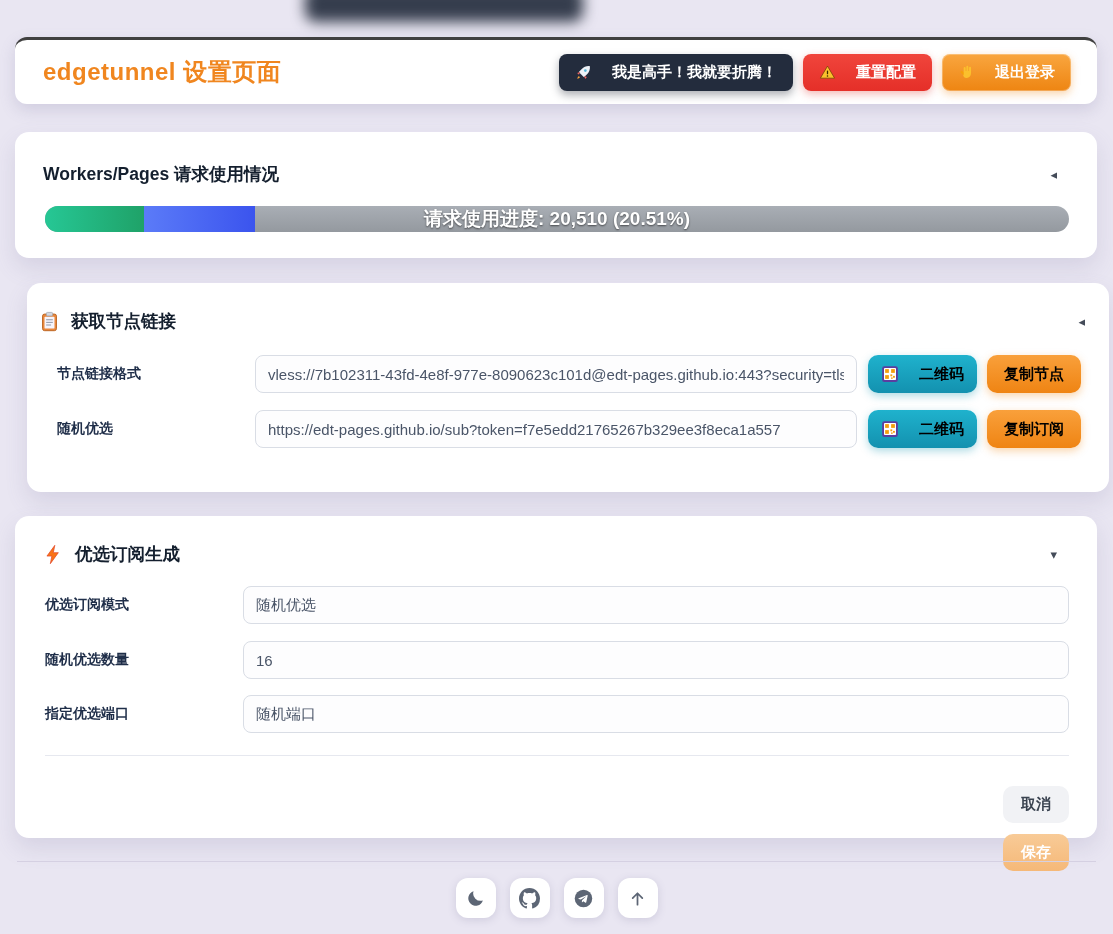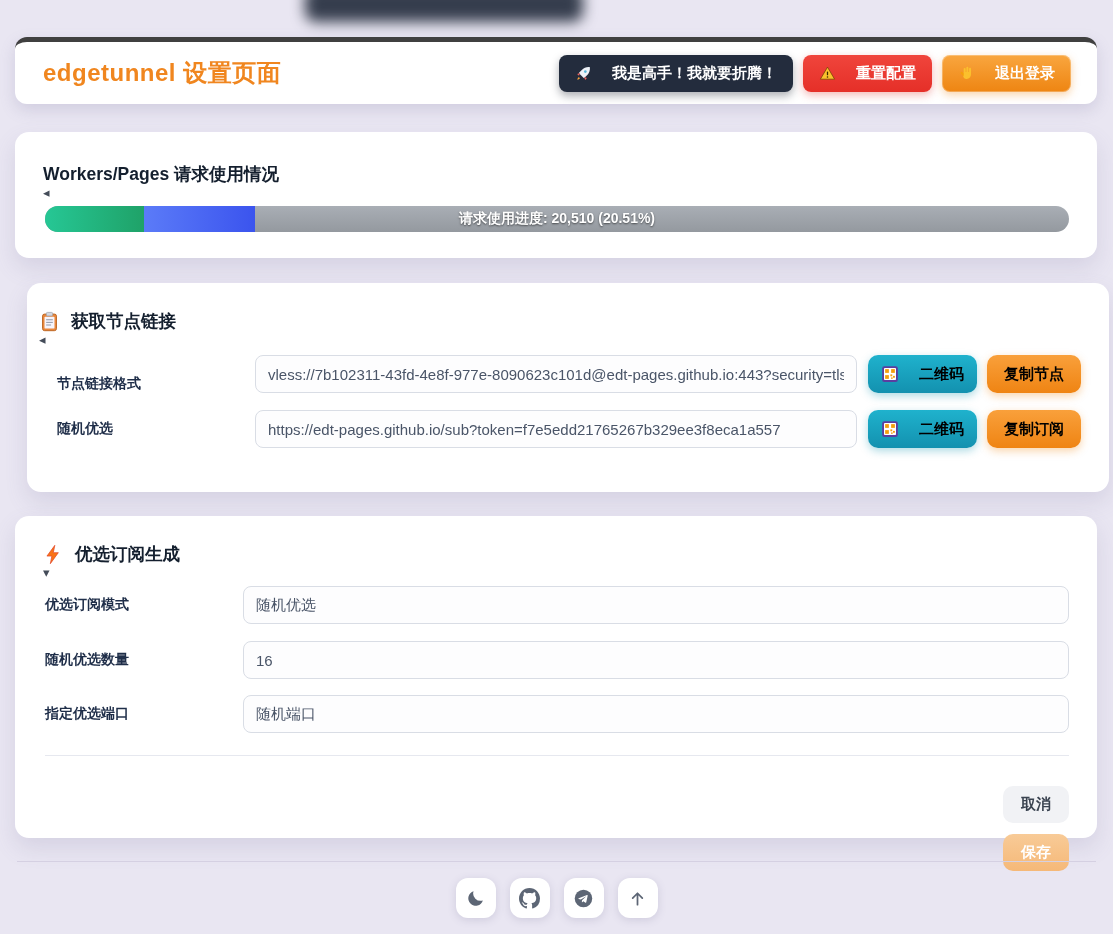--- a/index.html
+++ b/index.html
@@ -6,53 +6,53 @@
   html,body { width:1113px; height:934px; }
   body { font-family:"Liberation Sans","DejaVu Sans",sans-serif; }
   .page { position:relative; width:1113px; height:934px; background:#e9e6f2; overflow:hidden; }
 
   
   .top-blur { position:absolute; left:305px; top:-14px; width:278px; height:36px;
     background:#353d4d; border-radius:10px; filter:blur(7px); z-index:1; }
 
   
   .header-card { position:absolute; left:15px; top:37px; width:1082px; height:67px;
-    background:#fff; border-radius:12px; border-top:5px solid #404040;
+    background:#fff; border-radius:12px; border-top:3px solid #404040;
     box-shadow:0 6px 16px rgba(110,104,150,.20); display:flex; align-items:center;
     justify-content:space-between; padding:0 26px 0 28px; z-index:2; }
   .page-title { font-size:24px; font-weight:bold; color:#f0861f; letter-spacing:.5px; }
   .header-actions { display:flex; gap:10px; align-items:center; }
 
   .btn { display:inline-flex; align-items:center; justify-content:center; gap:20px;
     border:none; border-radius:8px; font-weight:bold; font-size:15px; cursor:pointer;
     height:37px; padding:0 16px; font-family:inherit; white-space:nowrap; }
   .btn .ic { display:inline-flex; width:17px; height:17px; }
   .btn .ic svg { width:100%; height:100%; }
   .btn.dark { background:#232c3d; color:#fff; box-shadow:0 4px 8px rgba(20,25,40,.35); }
   .btn.red { background:linear-gradient(180deg,#f0453c,#e52f28); color:#fff; box-shadow:0 3px 8px rgba(220,50,40,.35); }
   .btn.orange { background:linear-gradient(180deg,#f9a63f,#ee8512); color:#fff;
     box-shadow:inset 0 0 0 1px rgba(255,255,255,.28), 0 3px 8px rgba(238,133,18,.35); }
 
   
   .card { position:absolute; left:15px; width:1082px; background:#fff; border-radius:14px;
     box-shadow:0 10px 22px rgba(110,104,150,.16); }
-  .card-head { display:flex; justify-content:space-between; align-items:flex-start;flex-direction:column; }
+  .card-head { display:flex; justify-content:space-between; align-items:center; }
   .card-title { font-size:17.5px; font-weight:bold; color:#141f2e; display:flex; align-items:center; gap:11px; }
   .card-title .sec-ic { display:inline-flex; width:21px; height:21px; }
   .card-title .sec-ic svg { width:100%; height:100%; }
   .collapse { color:#3f4document9; color:#444c59; font-size:13px; margin-right:12px; cursor:pointer; line-height:1; }
 
   .usage-card { top:132px; height:126px; padding:30px 28px; }
   .progress { position:absolute; left:30px; right:28px; top:74px; height:26px; border-radius:13px;
     background:linear-gradient(180deg,#a9aeb5,#94999f); overflow:hidden; display:flex; }
   .seg { height:100%; flex:none; }
   .seg.green { background:linear-gradient(90deg,#26c795,#1fa268); }
   .seg.blue  { background:linear-gradient(90deg,#5b7bf8,#3b54ee); }
   .progress-label { position:absolute; inset:0; display:flex; align-items:center; justify-content:center;
-    color:#fff; font-size:14px; font-weight:bold; text-shadow:0 1px 2px rgba(0,0,0,.55); }
+    color:#fff; font-size:19px; font-weight:bold; text-shadow:0 1px 2px rgba(0,0,0,.55); }
 
   .links-card { top:283px; height:209px; padding:26px 12px;margin-left:12px; }
   .pref-card  { top:516px; height:322px; padding:26px 28px; }
 
   .form-row { position:absolute; left:30px; right:28px; height:38px; display:flex; align-items:center; }
   .form-label { width:198px; flex:none; font-size:14px; font-weight:bold; color:#1f2e49; }
   .field { flex:1; min-width:0; height:38px; border:1px solid #d9dde5; border-radius:8px;
     padding:0 12px; font-size:15px; color:#4a5568; background:#fdfdfe; font-family:inherit; outline:none; }
   .btn.teal { background:linear-gradient(180deg,#1fb2cd,#1391af); border-radius:10px; height:38px;
     margin-left:11px; padding:0 13px; box-shadow:0 3px 8px rgba(20,150,175,.35); }
@@ -140,21 +140,21 @@
             <line x1="8.2" y1="10" x2="15.8" y2="10" stroke="#8d95a5" stroke-width="1.1"></line>
             <line x1="8.2" y1="13" x2="15.8" y2="13" stroke="#8d95a5" stroke-width="1.1"></line>
             <line x1="8.2" y1="16" x2="13.8" y2="16" stroke="#8d95a5" stroke-width="1.1"></line>
           </svg>
         </span>
         <span>获取节点链接</span>
       </div>
       <span class="collapse">◂</span>
     </div>
 
-    <div class="form-row" style="top:72px;align-items:flex-end;">
+    <div class="form-row" style="top:72px;">
       <span class="form-label">节点链接格式</span>
       <input class="field" readonly="" value="vless://7b102311-43fd-4e8f-977e-8090623c101d@edt-pages.github.io:443?security=tls&amp;type=" style="">
       <button class="btn teal">
         <span class="qr-ic">
           <svg viewBox="0 0 24 24">
             <rect x="1.5" y="1.5" width="21" height="21" rx="3" fill="#5b3ea0"></rect>
             <rect x="4" y="4" width="16" height="16" rx="1" fill="#fff"></rect>
             <g fill="#f59f0b">
               <rect x="5.5" y="5.5" width="5" height="5"></rect>
                 <rect x="13.5" y="5.5" width="5" height="5"></rect>

